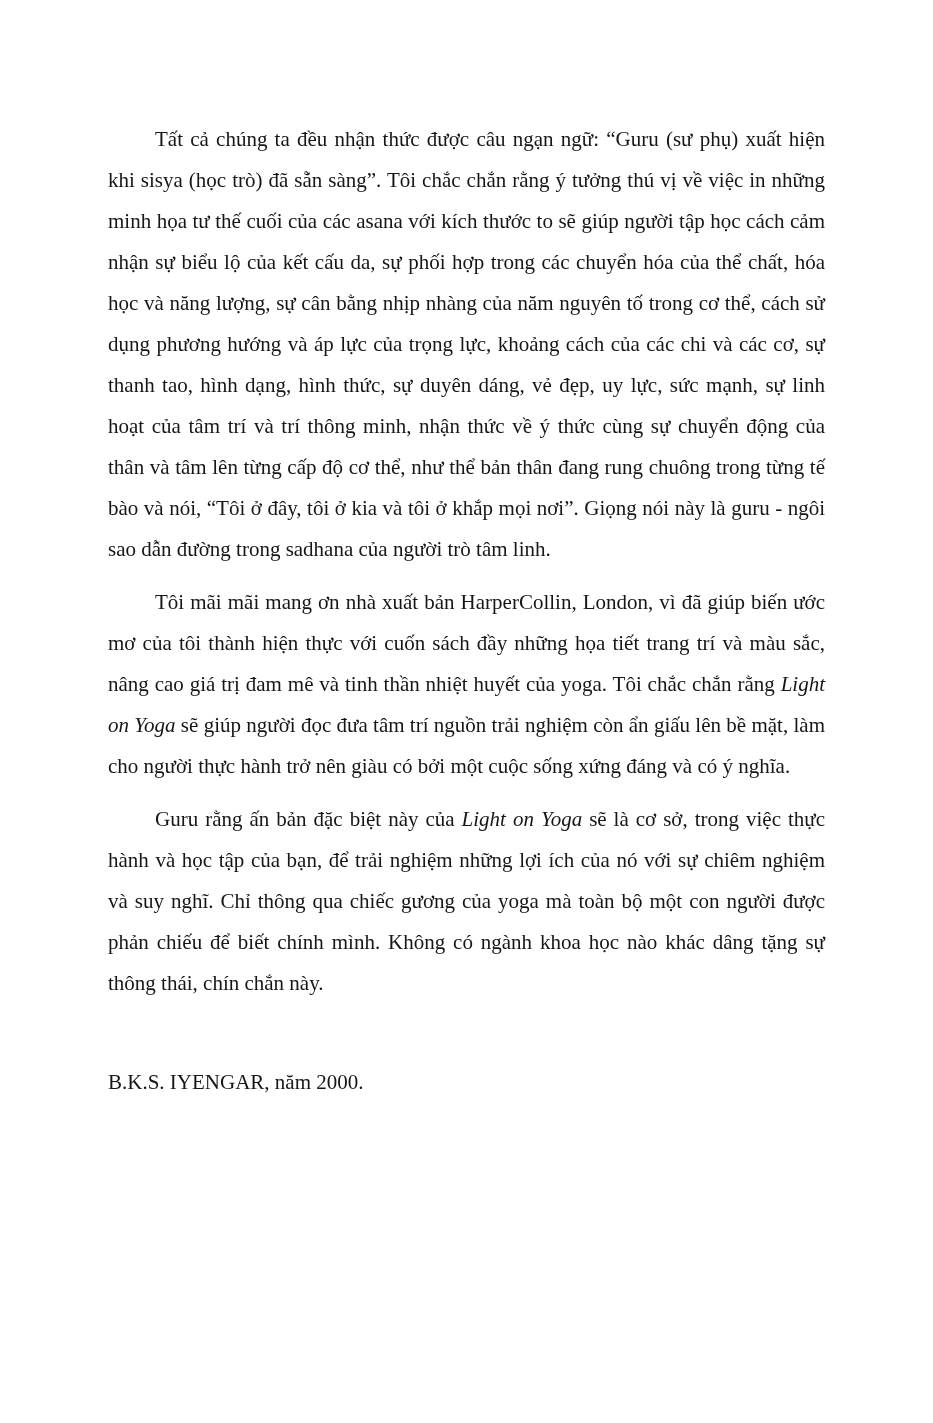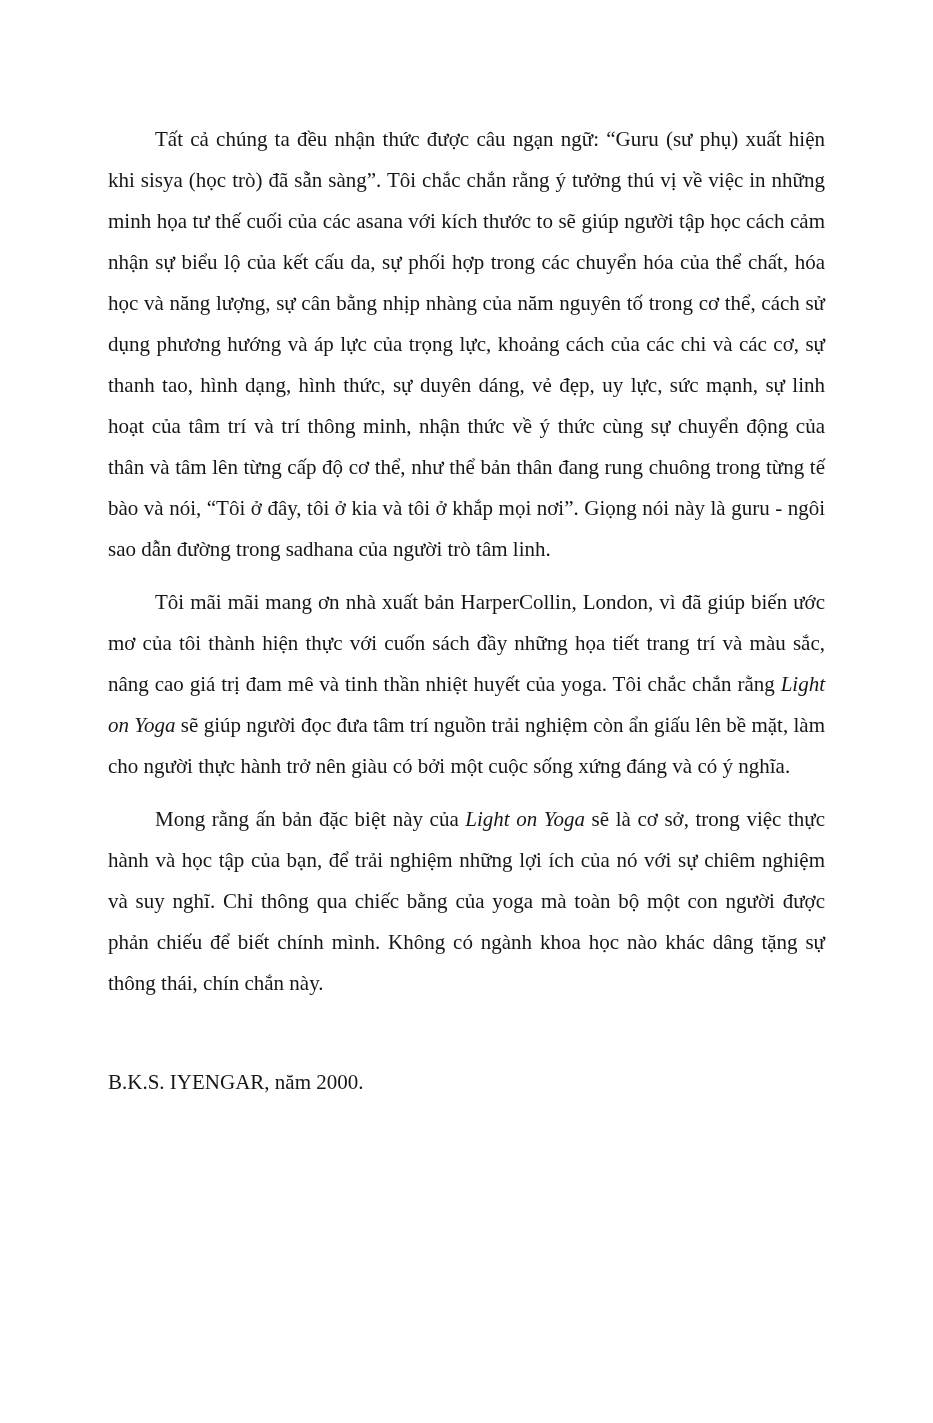--- a/index.html
+++ b/index.html
@@ -67,21 +67,21 @@
 
 <div class="page">
 
   <div class="content">
 
     <p class="para"><span>Tất cả chúng ta đều nhận thức được câu ngạn ngữ: “Guru (sư phụ) xuất hiện khi sisya (học trò) đã sẵn sàng”. Tôi chắc chắn rằng ý tưởng thú vị về việc in những minh họa tư thế cuối của các asana với kích thước to sẽ giúp người tập học cách cảm nhận sự biểu lộ của kết cấu da, sự phối hợp trong các chuyển hóa của thể chất, hóa học và năng lượng, sự cân bằng nhịp nhàng của năm nguyên tố trong cơ thể, cách sử dụng phương hướng và áp lực của trọng lực, khoảng cách của các chi và các cơ, sự thanh tao, hình dạng, hình thức, sự duyên dáng, vẻ đẹp, uy lực, sức mạnh, sự linh hoạt của tâm trí và trí thông minh, nhận thức về ý thức cùng sự chuyển động của thân và tâm lên từng cấp độ cơ thể, như thể bản thân đang rung chuông trong từng tế bào và nói, “Tôi ở đây, tôi ở kia và tôi ở khắp mọi nơi”. Giọng nói này là guru - ngôi sao dẫn đường trong sadhana của người trò tâm linh.</span></p>
 
 
     <p class="para"><span>Tôi mãi mãi mang ơn nhà xuất bản HarperCollin, London, vì đã giúp biến ước mơ của tôi thành hiện thực với cuốn sách đầy những họa tiết trang trí và màu sắc, nâng cao giá trị đam mê và tinh thần nhiệt huyết của yoga. Tôi chắc chắn rằng </span><em>Light on Yoga</em><span> sẽ giúp người đọc đưa tâm trí nguồn trải nghiệm còn ẩn giấu lên bề mặt, làm cho người thực hành trở nên giàu có bởi một cuộc sống xứng đáng và có ý nghĩa.</span></p>
 
-    <p class="para"><span>Mong rằng ấn bản đặc biệt này của </span><em>Light on Yoga</em><span> sẽ là cơ sở, trong việc thực hành và học tập của bạn, để trải nghiệm những lợi ích của nó với sự chiêm nghiệm và suy nghĩ. Chỉ thông qua chiếc bằng của yoga mà toàn bộ một con người được phản chiếu để biết chính mình. Không có ngành khoa học nào khác dâng tặng sự thông thái, chín chắn này.</span></p>
+    <p class="para"><span>Guru rằng ấn bản đặc biệt này của </span><em>Light on Yoga</em><span> sẽ là cơ sở, trong việc thực hành và học tập của bạn, để trải nghiệm những lợi ích của nó với sự chiêm nghiệm và suy nghĩ. Chỉ thông qua chiếc gương của yoga mà toàn bộ một con người được phản chiếu để biết chính mình. Không có ngành khoa học nào khác dâng tặng sự thông thái, chín chắn này.</span></p>
 
     <p class="signature">B.K.S. IYENGAR, năm 2000.</p>
 
   </div>
 
   <div class="footer">
     <span class="om">
       <svg width="24" height="26" viewBox="0 0 100 104" aria-hidden="true">
         <circle cx="68" cy="10" r="5.5" fill="#161616"></circle>
         <path d="M50 22 C58 30 78 30 86 20" fill="none" stroke="#161616" stroke-width="6" stroke-linecap="round"></path>

